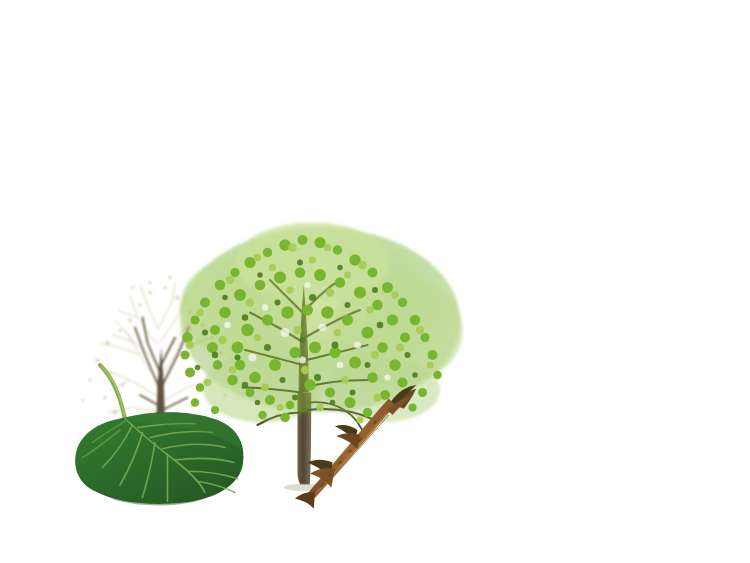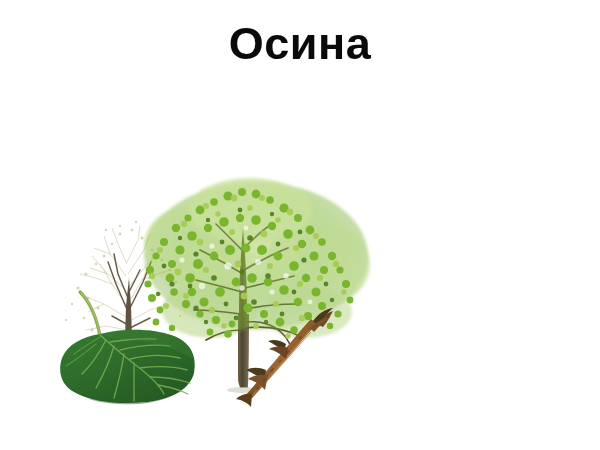--- a/index.html
+++ b/index.html
@@ -42,21 +42,20 @@
     display: block;
     width: 600px;
     height: 372px;
   }
 </style>
 </head>
 <body>
 
 <div id="slide">
 
-  <div id="slide-title">Осина</div>
 
   <div id="illustration">
     <svg viewBox="0 0 600 372" xmlns="http://www.w3.org/2000/svg">
       <defs>
         <radialGradient id="canopyGlow" cx="50%" cy="42%" r="60%">
           <stop offset="0%" stop-color="#a8cc55" stop-opacity="0.95"></stop>
           <stop offset="55%" stop-color="#7ab52e" stop-opacity="0.9"></stop>
           <stop offset="100%" stop-color="#6aa224" stop-opacity="0.55"></stop>
         </radialGradient>
         <linearGradient id="trunkGrad" x1="0" y1="0" x2="1" y2="0">

